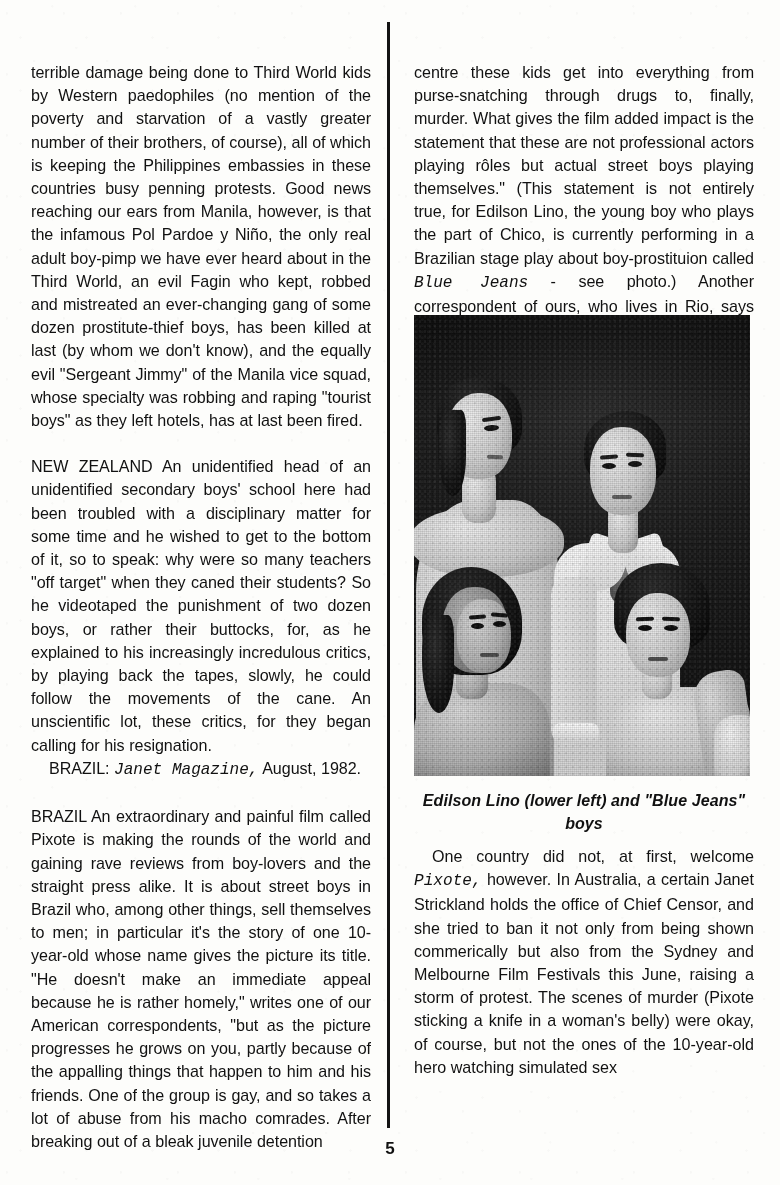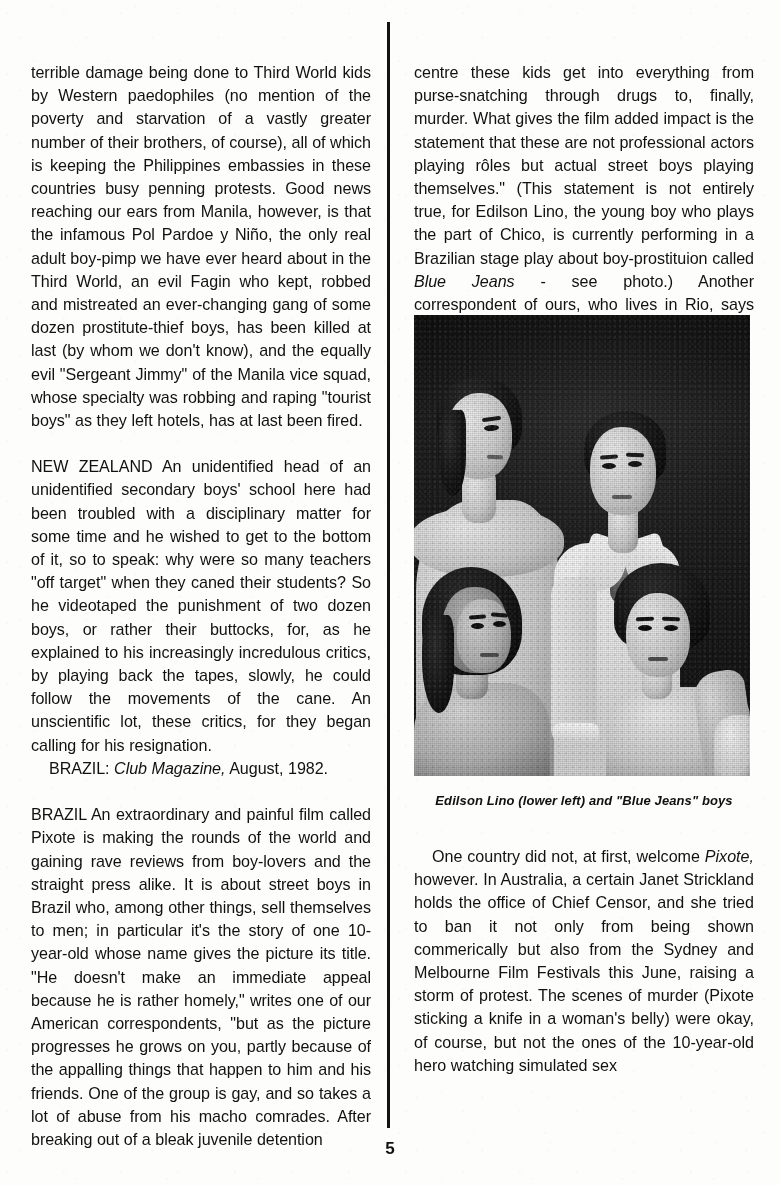--- a/index.html
+++ b/index.html
@@ -55,21 +55,21 @@
   .column.right { left: 414px; }
 
   .column p {
     margin: 0;
     text-align: justify;
   }
   .column p.gap-before { margin-top: 23px; }
   .column p.indent { text-indent: 18px; }
   .column p.last-line-left { text-align-last: left; }
 
-  em, .ital { font-style: italic; }
+  em, .ital { font-style: italic; font-family: Liberation Mono, monospace; }
 
   
   .col-rule {
     position: absolute;
     left: 387px;
     top: 22px;
     width: 3px;
     height: 1106px;
     background: #131313;
     z-index: 4;
@@ -281,21 +281,21 @@
   }
 
   .photo-caption {
     position: absolute;
     left: 414px;
     top: 789px;
     width: 340px;
     text-align: center;
     font-style: italic;
     font-weight: bold;
-    font-size: 13px;
+    font-size: 16px;
     line-height: 23.2px;
     letter-spacing: 0.1px;
     z-index: 5;
   }
 
   .after-photo {
     position: absolute;
     left: 414px;
     top: 845px;
     width: 340px;
@@ -324,21 +324,21 @@
 <div class="page">
 
   <div class="col-rule"></div>
 
   <div class="column left">
 
     <p>terrible damage being done to Third World kids by Western paedophiles (no mention of the poverty and starvation of a vastly greater number of their brothers, of course), all of which is keeping the Philippines embassies in these countries busy penning protests. Good news reaching our ears from Manila, however, is that the infamous Pol Pardoe y Niño, the only real adult boy-pimp we have ever heard about in the Third World, an evil Fagin who kept, robbed and mistreated an ever-changing gang of some dozen prostitute-thief boys, has been killed at last (by whom we don't know), and the equally evil "Sergeant Jimmy" of the Manila vice squad, whose specialty was robbing and raping "tourist boys" as they left hotels, has at last been fired.</p>
 
     <p class="gap-before last-line-left">NEW ZEALAND An unidentified head of an unidentified secondary boys' school here had been troubled with a disciplinary matter for some time and he wished to get to the bottom of it, so to speak: why were so many teachers "off target" when they caned their students? So he videotaped the punishment of two dozen boys, or rather their buttocks, for, as he explained to his increasingly incredulous critics, by playing back the tapes, slowly, he could follow the movements of the cane. An unscientific lot, these critics, for they began calling for his resignation.</p>
 
-    <p class="indent last-line-left"><span>BRAZIL:</span><span> </span><em class="ital">Club Magazine,</em><span> August, 1982.</span></p>
+    <p class="indent last-line-left"><span>BRAZIL:</span><span> </span><em class="ital">Janet Magazine,</em><span> August, 1982.</span></p>
 
     <p class="gap-before"><span>BRAZIL</span><span> An extraordinary and painful film called Pixote is making the rounds of the world and gaining rave reviews from boy-lovers and the straight press alike. It is about street boys in Brazil who, among other things, sell themselves to men; in particular it's the story of one 10-year-old whose name gives the picture its title. "He doesn't make an immediate appeal because he is rather homely," writes one of our American correspondents, "but as the picture progresses he grows on you, partly because of the appalling things that happen to him and his friends. One of the group is gay, and so takes a lot of abuse from his macho comrades. After breaking out of a bleak juvenile detention</span></p>
   </div>
 
   <div class="column right">
     <p class="last-line-left"><span>centre these kids get into everything from purse-snatching through drugs to, finally, murder. What gives the film added impact is the statement that these are not professional actors playing rôles but actual street boys playing themselves." (This statement is not entirely true, for Edilson Lino, the young boy who plays the part of Chico, is currently performing in a Brazilian stage play about boy-prostituion called </span><em class="ital">Blue Jeans</em><span> - see photo.) Another correspondent of ours, who lives in Rio, says the scenes in the</span></p>
   </div>
 
   <div class="photo-wrap">
     <div class="photo">

